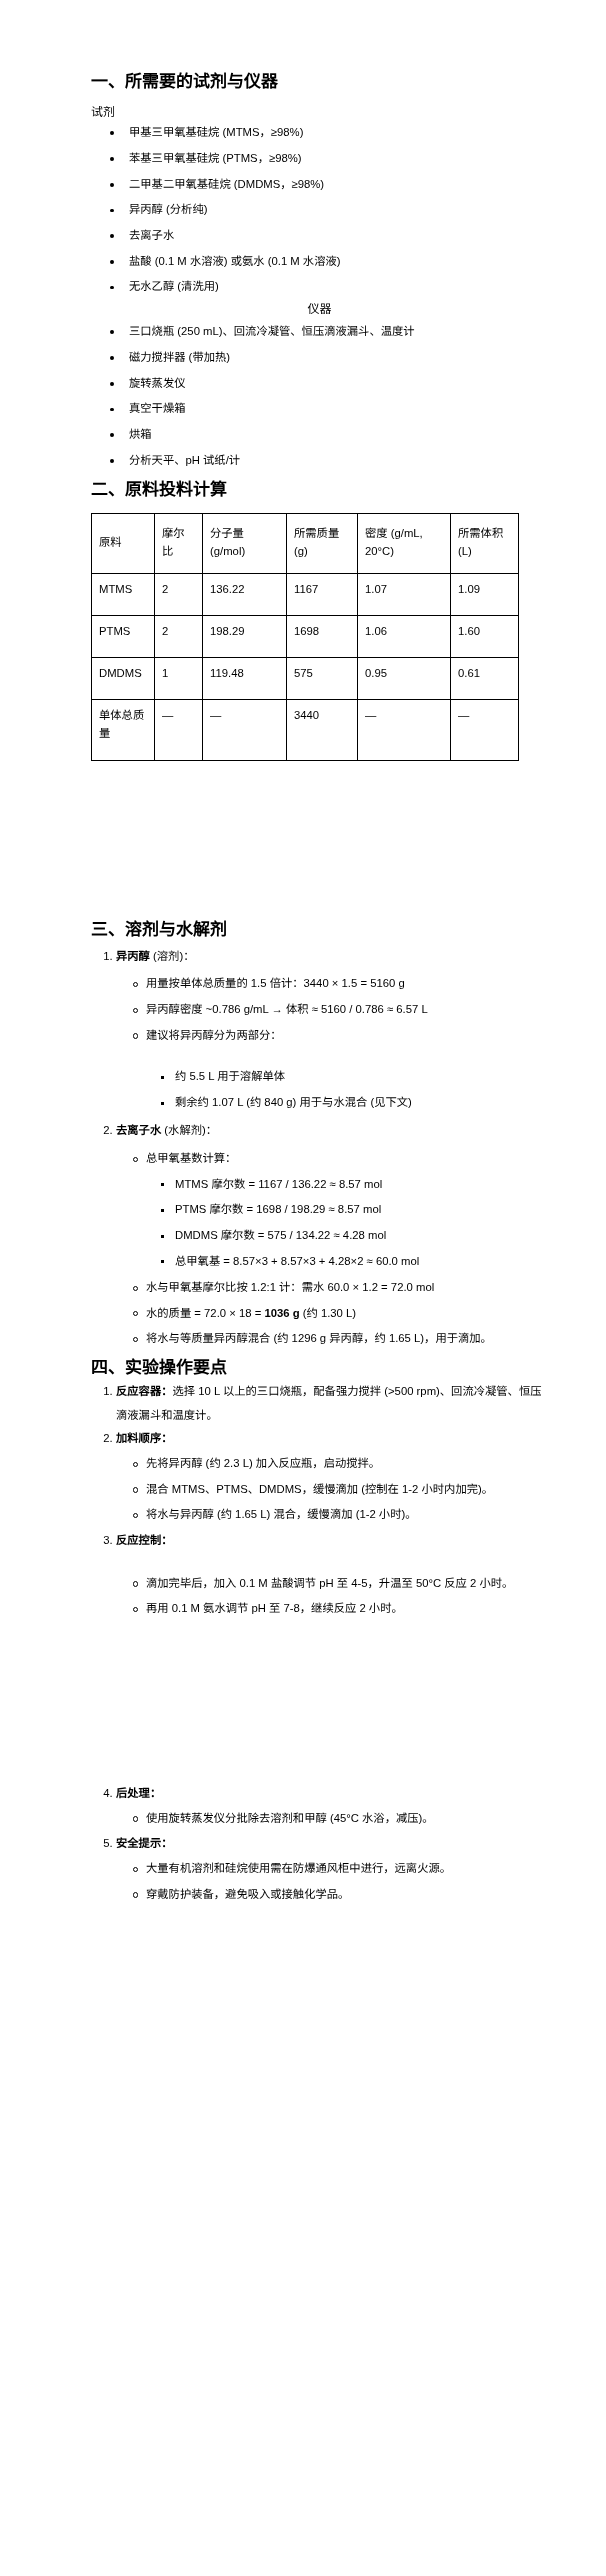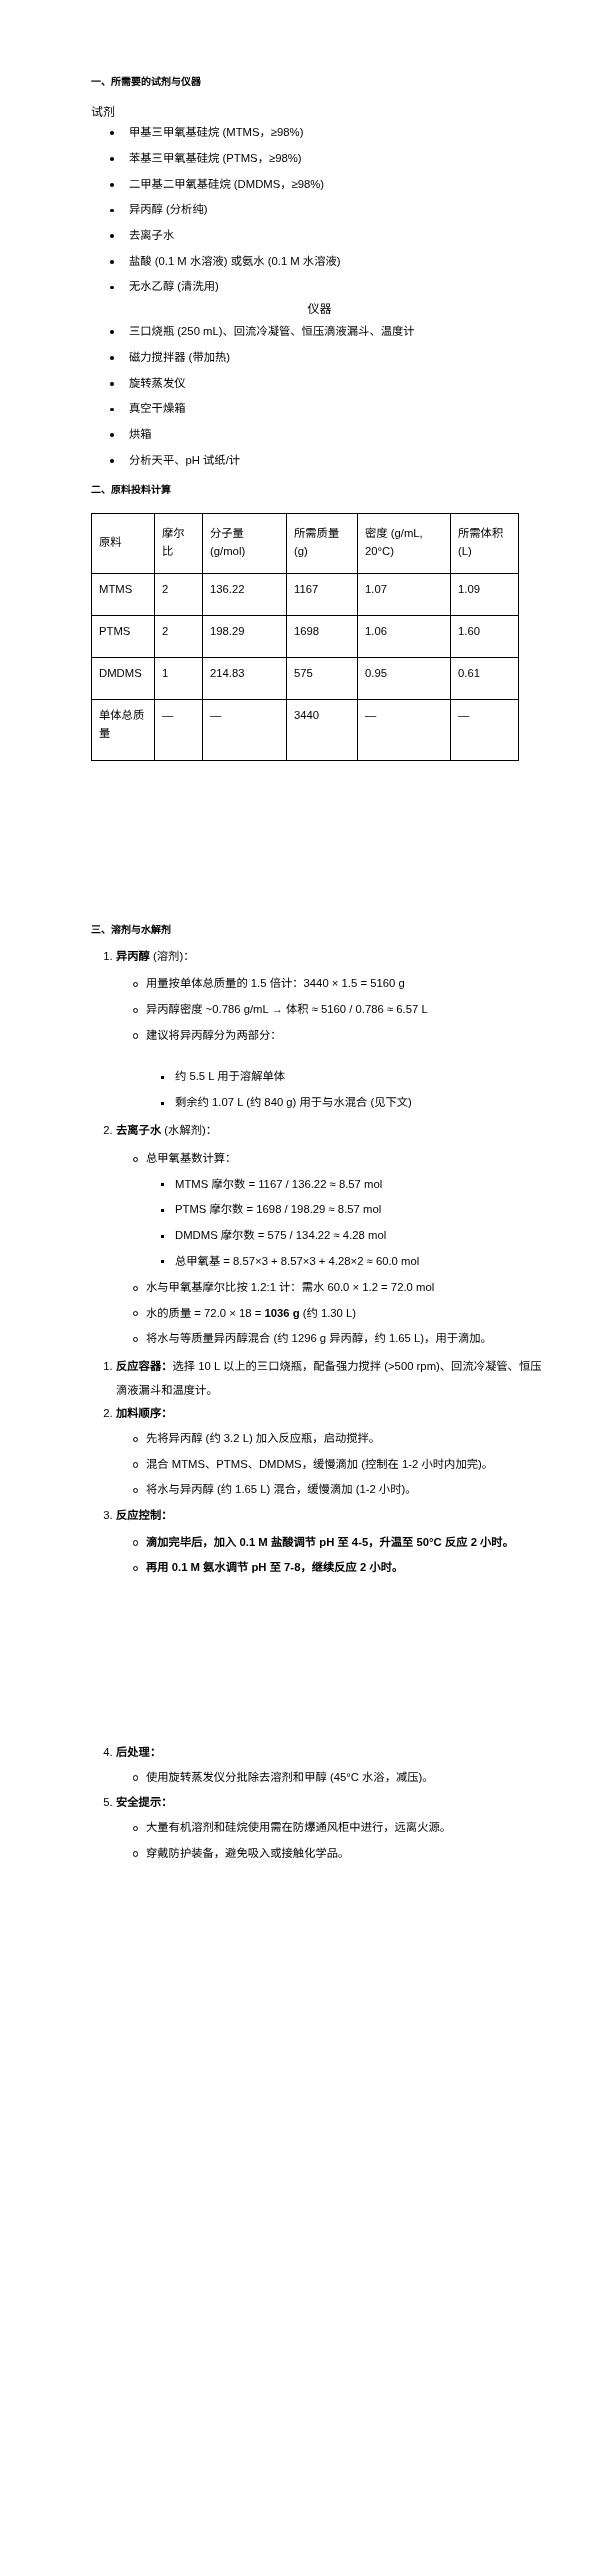--- a/index.html
+++ b/index.html
@@ -8,21 +8,21 @@
     color:#000;
     font-family:"Liberation Sans","DejaVu Sans",sans-serif;
     font-size:11.3px;
     -webkit-font-smoothing:antialiased;
   }
   .doc{
     padding:64px 0 0 91px;
     width:457px;
   }
   .h2{
-    font-size:10px;font-weight:bold;line-height:16px;
+    font-size:17px;font-weight:bold;line-height:16px;
   }
   .h3{
     font-size:12px;font-weight:normal;line-height:16px;
   }
   .li{position:relative;line-height:23.6px;margin-bottom:2.1px;}
   .l1{padding-left:38px;}
   .l2{padding-left:55px;}
   .l3{padding-left:84px;}
   .dot{position:absolute;left:19.3px;top:10.2px;width:3.8px;height:3.8px;background:#000;border-radius:50%;}
   .circ{position:absolute;left:42px;top:9.7px;width:3.2px;height:3.2px;border:0.8px solid #000;border-radius:50%;background:#fff;}
@@ -53,21 +53,21 @@
   .mt-s3-i1{margin-top:7.5px;}
   .mt-s3-i1b{margin-top:3.8px;}
   .mt-s3-i1s{margin-top:18px;}
   .mt-s3-i2{margin-top:4.3px;}
   .mt-s3-i2b{margin-top:4.3px;}
   .mt-s3-i2c{margin-top:2.7px;}
   .mt-s4-title{margin-top:9px;}
   .mt-s4-i1{margin-top:4.3px;}
   .mt-s4-b{margin-top:1.1px;}
   .mt-s4-i3{margin-top:1.6px;}
-  .mt-s4-b2{margin-top:3px;font-weight:bold;}
+  .mt-s4-b2{margin-top:19px;}
   .mt-s4-i4{margin-top:161px;}
 </style>
 </head>
 <body>
 
 <div class="doc">
 
   <div class="h2 mt-s1-title">一、所需要的试剂与仪器</div>
 
   <div class="h3 mt-reagents-h">试剂</div>
@@ -125,21 +125,21 @@
         <td>PTMS</td>
         <td>2</td>
         <td>198.29</td>
         <td>1698</td>
         <td>1.06</td>
         <td>1.60</td>
       </tr>
       <tr style="height:42px">
         <td>DMDMS</td>
         <td>1</td>
-        <td>214.83</td>
+        <td>119.48</td>
         <td>575</td>
         <td>0.95</td>
         <td>0.61</td>
       </tr>
       <tr style="height:61px">
         <td class="bold">单体总质量</td>
         <td>—</td>
         <td>—</td>
         <td class="bold">3440</td>
         <td>—</td>
@@ -174,30 +174,31 @@
     <div class="li l3"><span class="sq"></span><span>PTMS 摩尔数 = 1698 / 198.29 ≈ 8.57 mol</span></div>
     <div class="li l3"><span class="sq"></span><span>DMDMS 摩尔数 = 575 / 134.22 ≈ 4.28 mol</span></div>
     <div class="li l3"><span class="sq"></span><span>总甲氧基 = 8.57×3 + 8.57×3 + 4.28×2 ≈ 60.0 mol</span></div>
   </div>
   <div class="mt-s3-i2c">
     <div class="li l2"><span class="circ"></span><span>水与甲氧基摩尔比按 1.2:1 计：需水 60.0 × 1.2 = 72.0 mol</span></div>
     <div class="li l2"><span class="circ"></span><span>水的质量 = 72.0 × 18 = </span><span class="bold">1036 g</span><span> (约 1.30 L)</span></div>
     <div class="li l2"><span class="circ"></span><span>将水与等质量异丙醇混合 (约 1296 g 异丙醇，约 1.65 L)，用于滴加。</span></div>
   </div>
 
+  <div class="h2 mt-s4-title">四、实验操作要点</div>
 
   <div class="num-item mt-s4-i1">
     <span class="num">1.</span><span class="bold">反应容器：</span><span>选择 10 L 以上的三口烧瓶，配备强力搅拌 (&gt;500 rpm)、回流冷凝管、恒压滴液漏斗和温度计。</span>
   </div>
 
   <div class="num-item">
     <span class="num">2.</span><span class="bold">加料顺序：</span>
   </div>
   <div class="mt-s4-b">
-    <div class="li l2"><span class="circ"></span><span>先将异丙醇 (约 3.2 L) 加入反应瓶，启动搅拌。</span></div>
+    <div class="li l2"><span class="circ"></span><span>先将异丙醇 (约 2.3 L) 加入反应瓶，启动搅拌。</span></div>
     <div class="li l2"><span class="circ"></span><span>混合 MTMS、PTMS、DMDMS，缓慢滴加 (控制在 1-2 小时内加完)。</span></div>
     <div class="li l2"><span class="circ"></span><span>将水与异丙醇 (约 1.65 L) 混合，缓慢滴加 (1-2 小时)。</span></div>
   </div>
 
   <div class="num-item mt-s4-i3">
     <span class="num">3.</span><span class="bold">反应控制：</span>
   </div>
   <div class="mt-s4-b2">
     <div class="li l2"><span class="circ"></span><span>滴加完毕后，加入 0.1 M 盐酸调节 pH 至 4-5，升温至 50°C 反应 2 小时。</span></div>
     <div class="li l2"><span class="circ"></span><span>再用 0.1 M 氨水调节 pH 至 7-8，继续反应 2 小时。</span></div>

